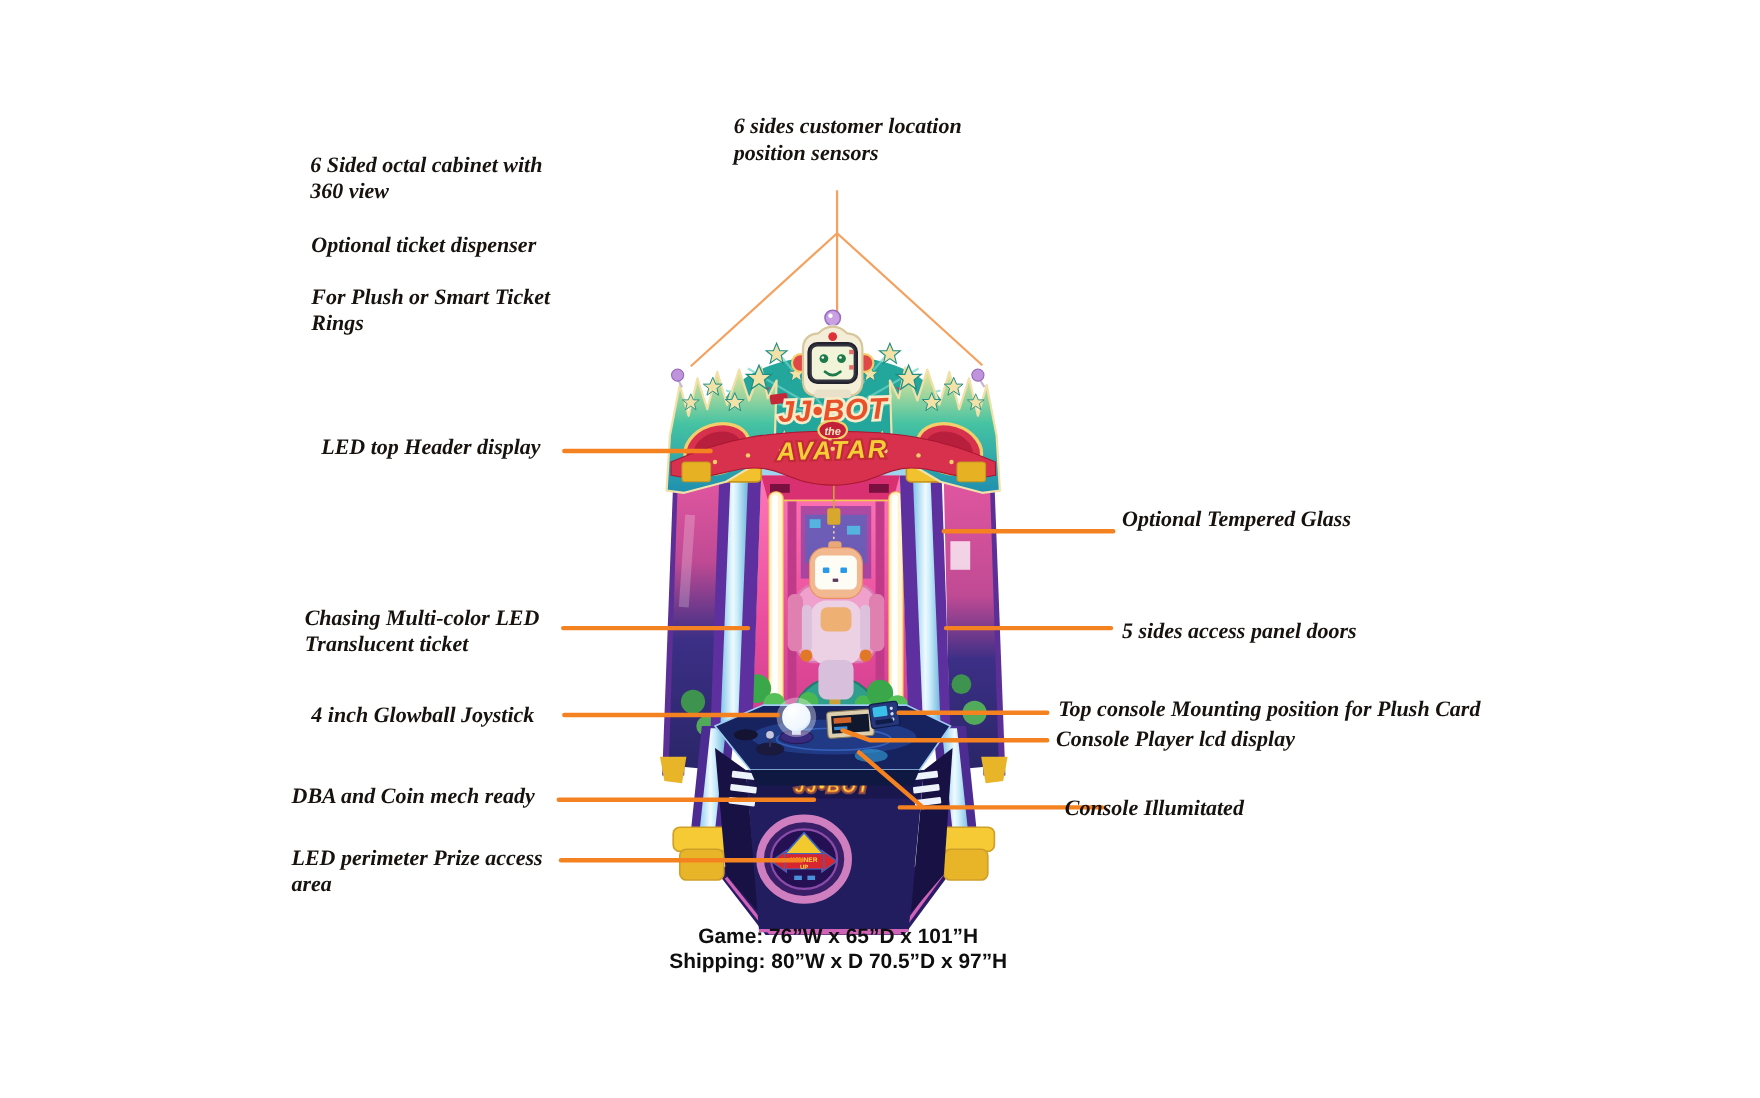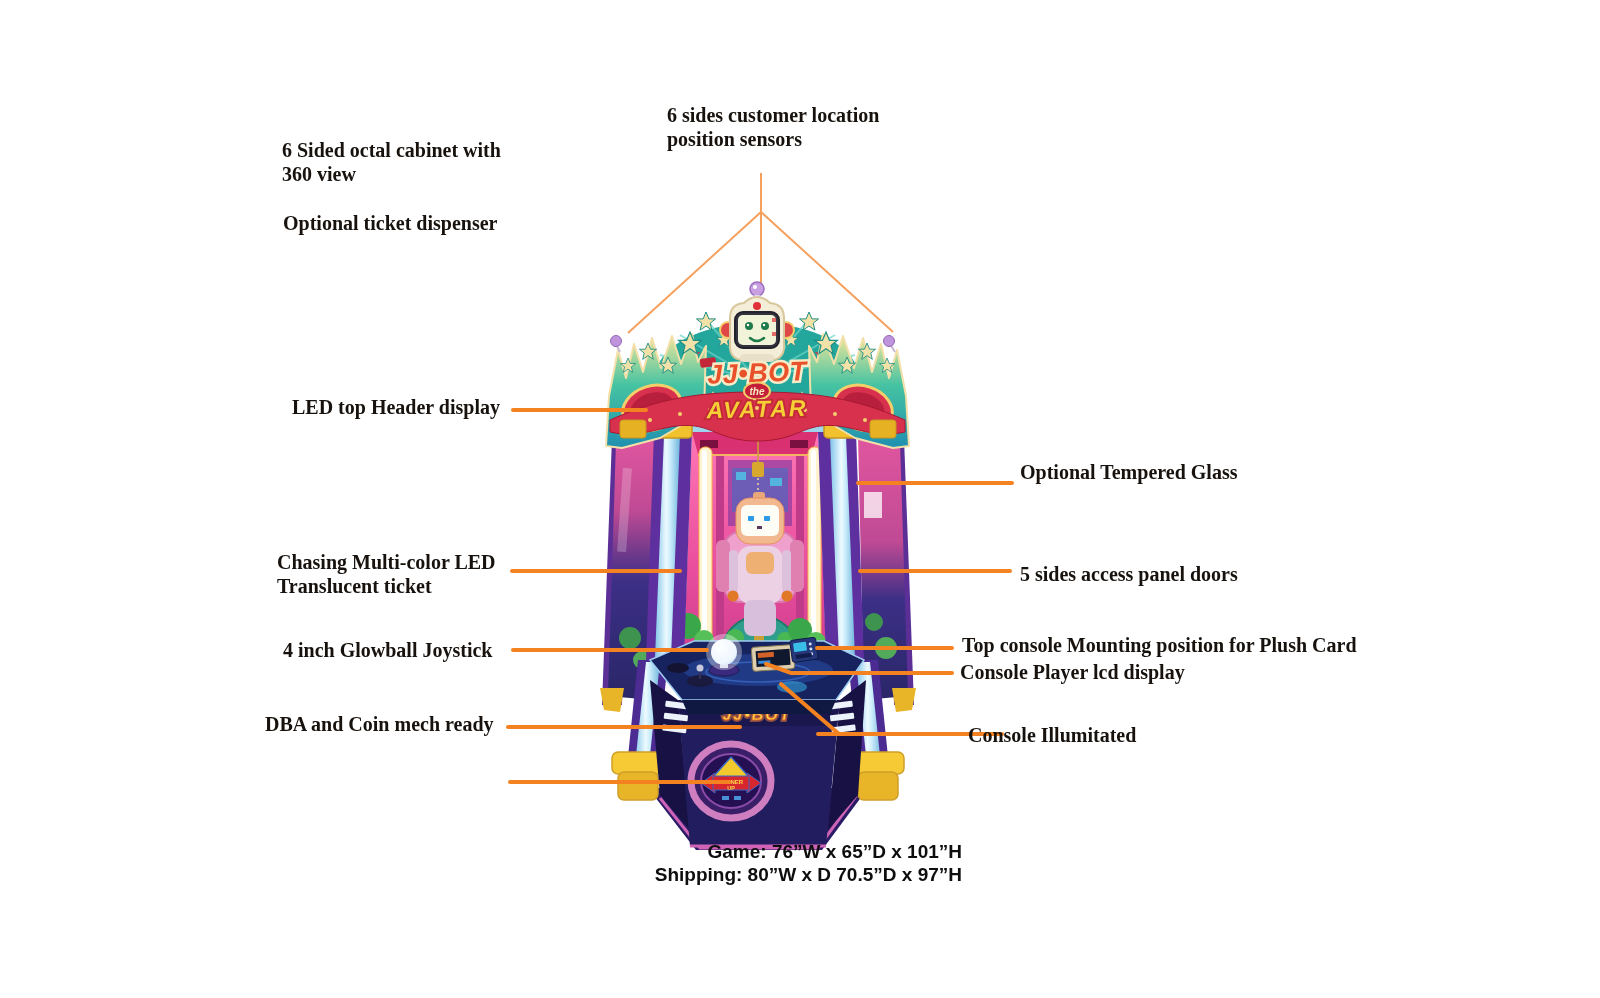--- a/index.html
+++ b/index.html
@@ -1,20 +1,20 @@
 <!DOCTYPE html>
 <html><head>
 <meta charset="utf-8">
 <style>
   html,body{margin:0;padding:0;background:#fff;}
   .stage{position:relative;width:1600px;height:998px;background:#ffffff;overflow:hidden;
          font-family:"Liberation Serif",serif;}
-  .callout{position:absolute;font-weight:bold;font-size:20px;line-height:24px;
+  .callout{position:absolute;font-weight:bold;font-style:italic;font-size:20px;line-height:24px;
            color:#17120d;white-space:pre-line;}
-  .dims{position:absolute;left:562px;top:840px;width:400px;text-align:right;
+  .dims{position:absolute;left:562px;top:840px;width:400px;text-align:center;
         font-family:"Liberation Sans",sans-serif;font-weight:bold;font-style:normal;
         font-size:19px;line-height:23px;color:#0e0e0e;}
   svg.scene{position:absolute;left:0;top:0;}
   svg text{font-family:"Liberation Sans",sans-serif;}
 </style>
 </head>
 <body>
 
 <div class="stage">
 
@@ -367,25 +367,29 @@
       <line x1="818" y1="734" x2="839" y2="734"></line>
     </g>
   </svg>
 
   <div class="callout" style="left:667px;top:103px">6 sides customer location
 position sensors</div>
 
   <div class="callout" style="left:282px;top:138px">6 Sided octal cabinet with
 360 view</div>
   <div class="callout" style="left:283px;top:211px">Optional ticket dispenser</div>
+  <div class="callout" style="left:283px;top:258px">For Plush or Smart Ticket
+Rings</div>
   <div class="callout" style="left:292px;top:395px">LED top Header display</div>
   <div class="callout" style="left:277px;top:550px">Chasing Multi-color LED
 Translucent ticket</div>
   <div class="callout" style="left:283px;top:638px">4 inch Glowball Joystick</div>
   <div class="callout" style="left:265px;top:712px">DBA and Coin mech ready</div>
+  <div class="callout" style="left:265px;top:768px">LED perimeter Prize access
+area</div>
 
   <div class="callout" style="left:1020px;top:460px">Optional Tempered Glass</div>
   <div class="callout" style="left:1020px;top:562px">5 sides access panel doors</div>
   <div class="callout" style="left:962px;top:633px">Top console Mounting position for Plush Card</div>
   <div class="callout" style="left:960px;top:660px">Console Player lcd display</div>
   <div class="callout" style="left:968px;top:723px">Console Illumitated</div>
 
   <div class="dims">
     <div>Game: 76”W x 65”D x 101”H</div>
     <div>Shipping: 80”W x D 70.5”D x 97”H</div>

